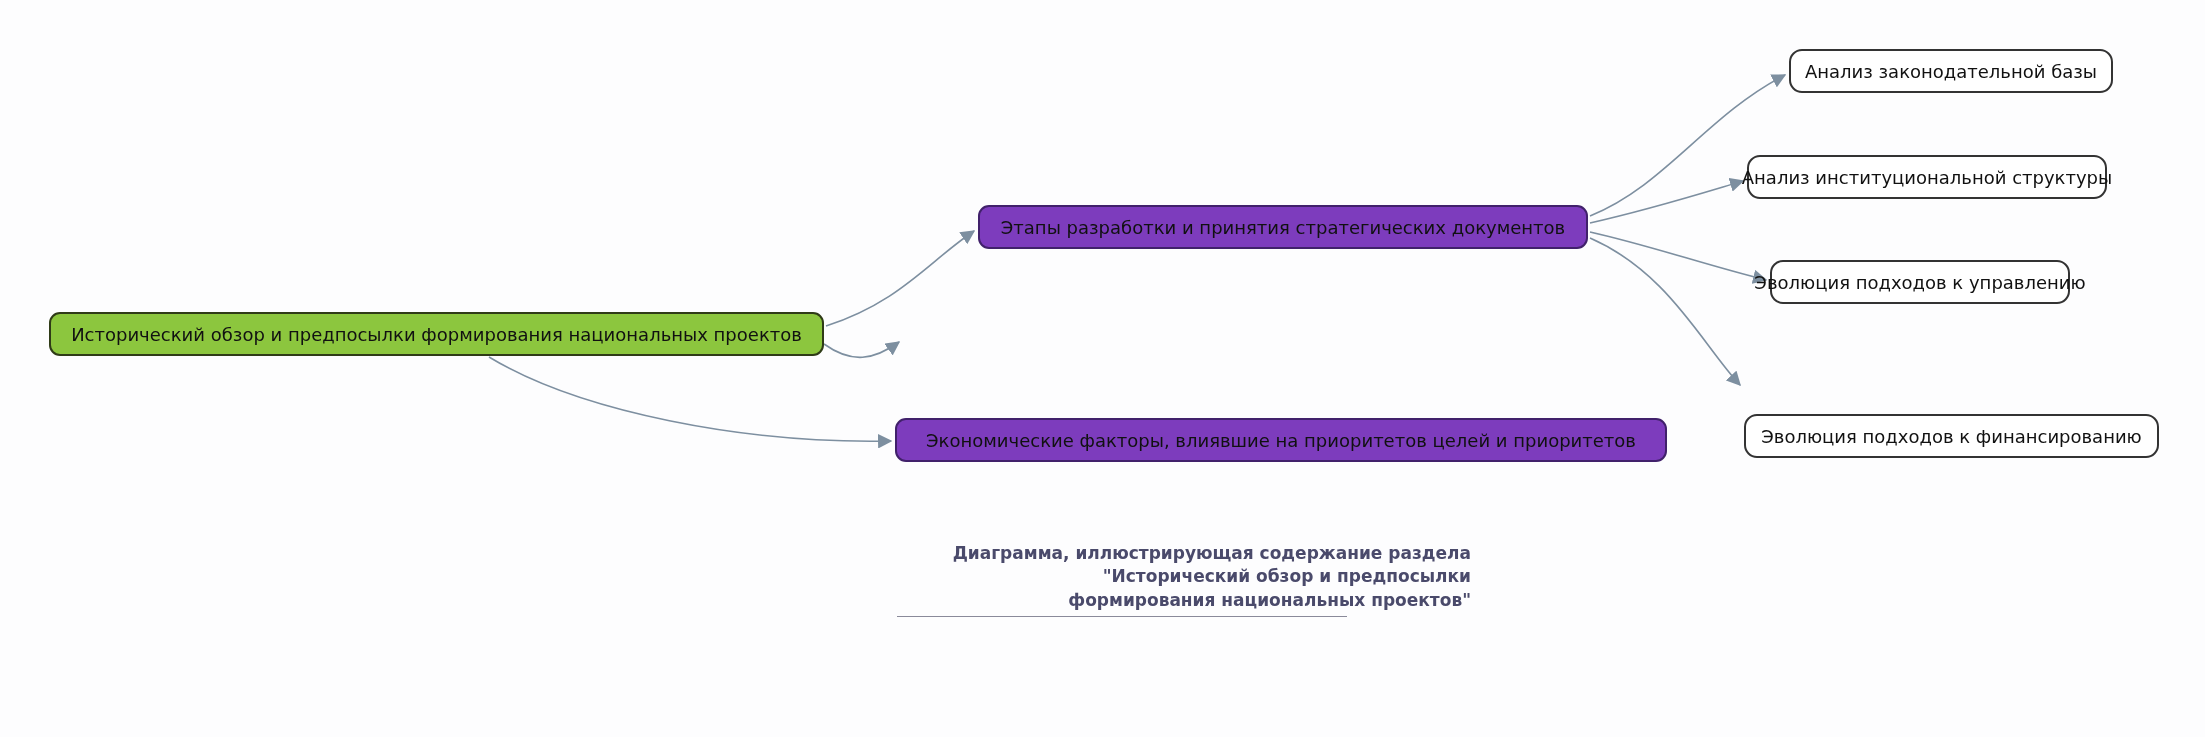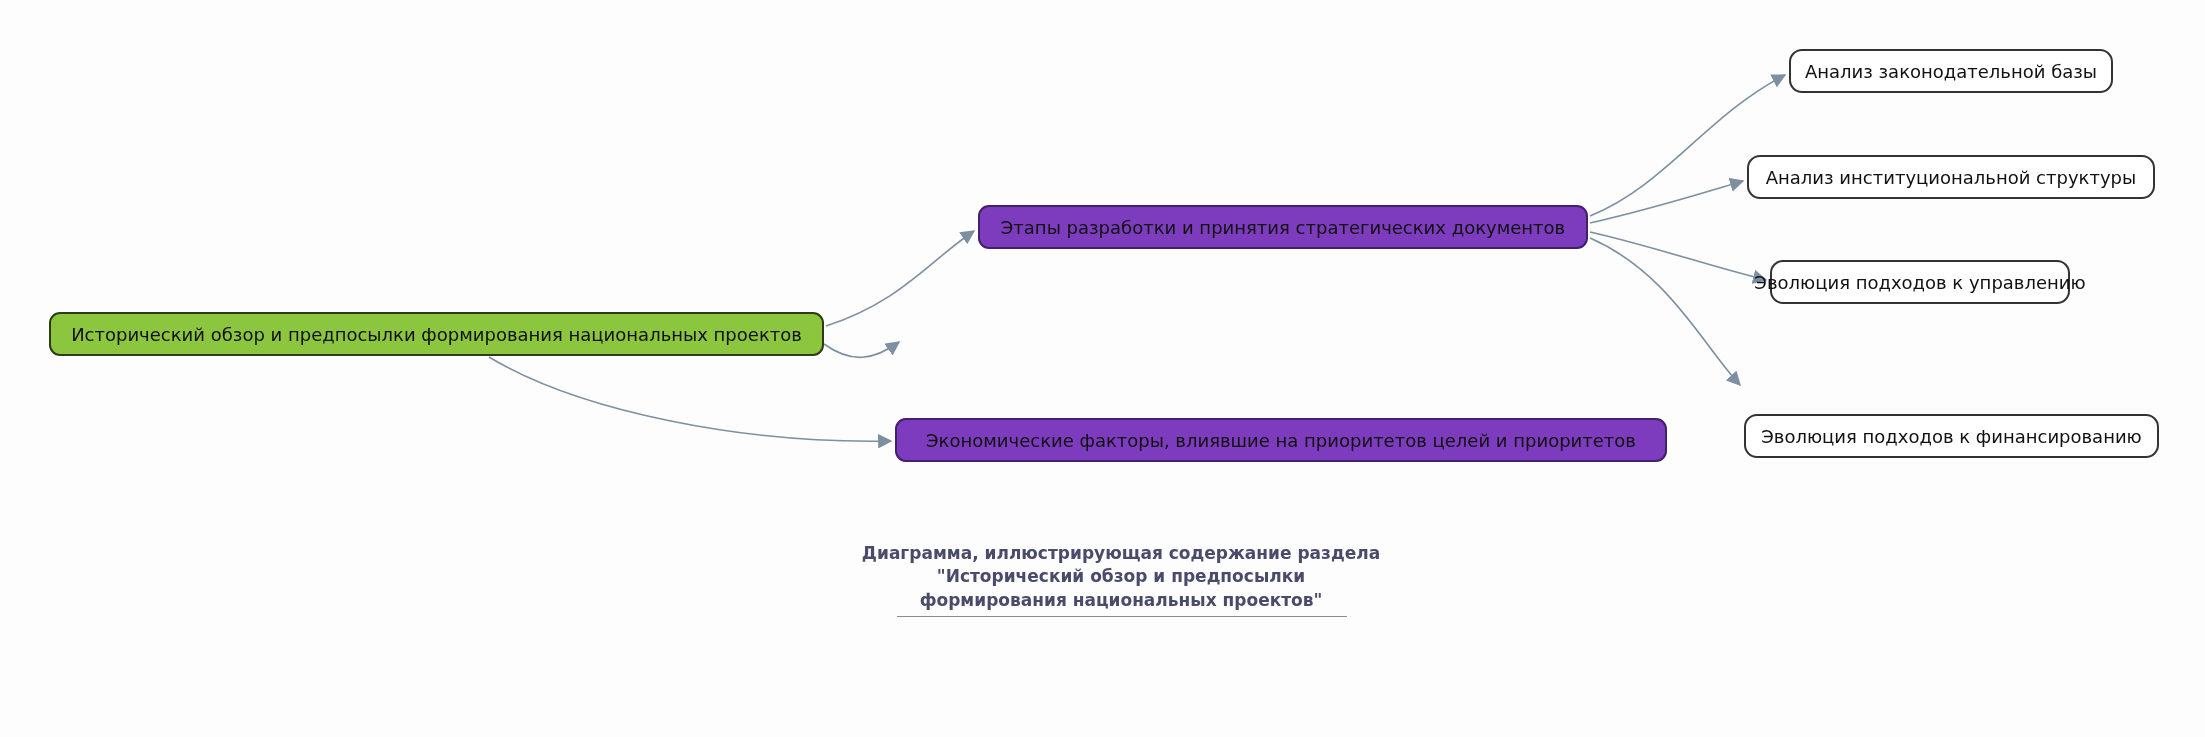--- a/index.html
+++ b/index.html
@@ -51,27 +51,27 @@
   }
   .branch-0 { left: 978px; top: 205px; width: 610px; }
   .branch-1 { left: 902px; top: 312px; width: 760px; }
   .branch-2 { left: 895px; top: 418px; width: 772px; }
   .node-leaf {
     background: var(--leaf-fill, #ffffff);
     border-color: var(--leaf-border, #333333);
     border-radius: 13px;
   }
   .leaf-0 { left: 1789px; top: 49px;  width: 324px; }
-  .leaf-1 { left: 1747px; top: 155px; width: 408px; }
+  .leaf-1 { left: 1747px; top: 155px; width: 360px; }
   .leaf-2 { left: 1770px; top: 260px; width: 300px; }
   .leaf-3 { left: 1744px; top: 366px; width: 415px; margin-top: 48px; }
   .caption {
     position: absolute;
     left: 771px; top: 542px; width: 700px;
-    text-align: center;
+    text-align: right;
     font-weight: bold;
     font-size: 17px;
     line-height: 1.38;
     color: var(--caption-color, #4a4a6b);
     z-index: 2;
   }
   .separator {
     position: absolute;
     left: 897px; top: 616px; width: 450px;
     border-top: 1px solid var(--separator-color, #8a8a9a);

